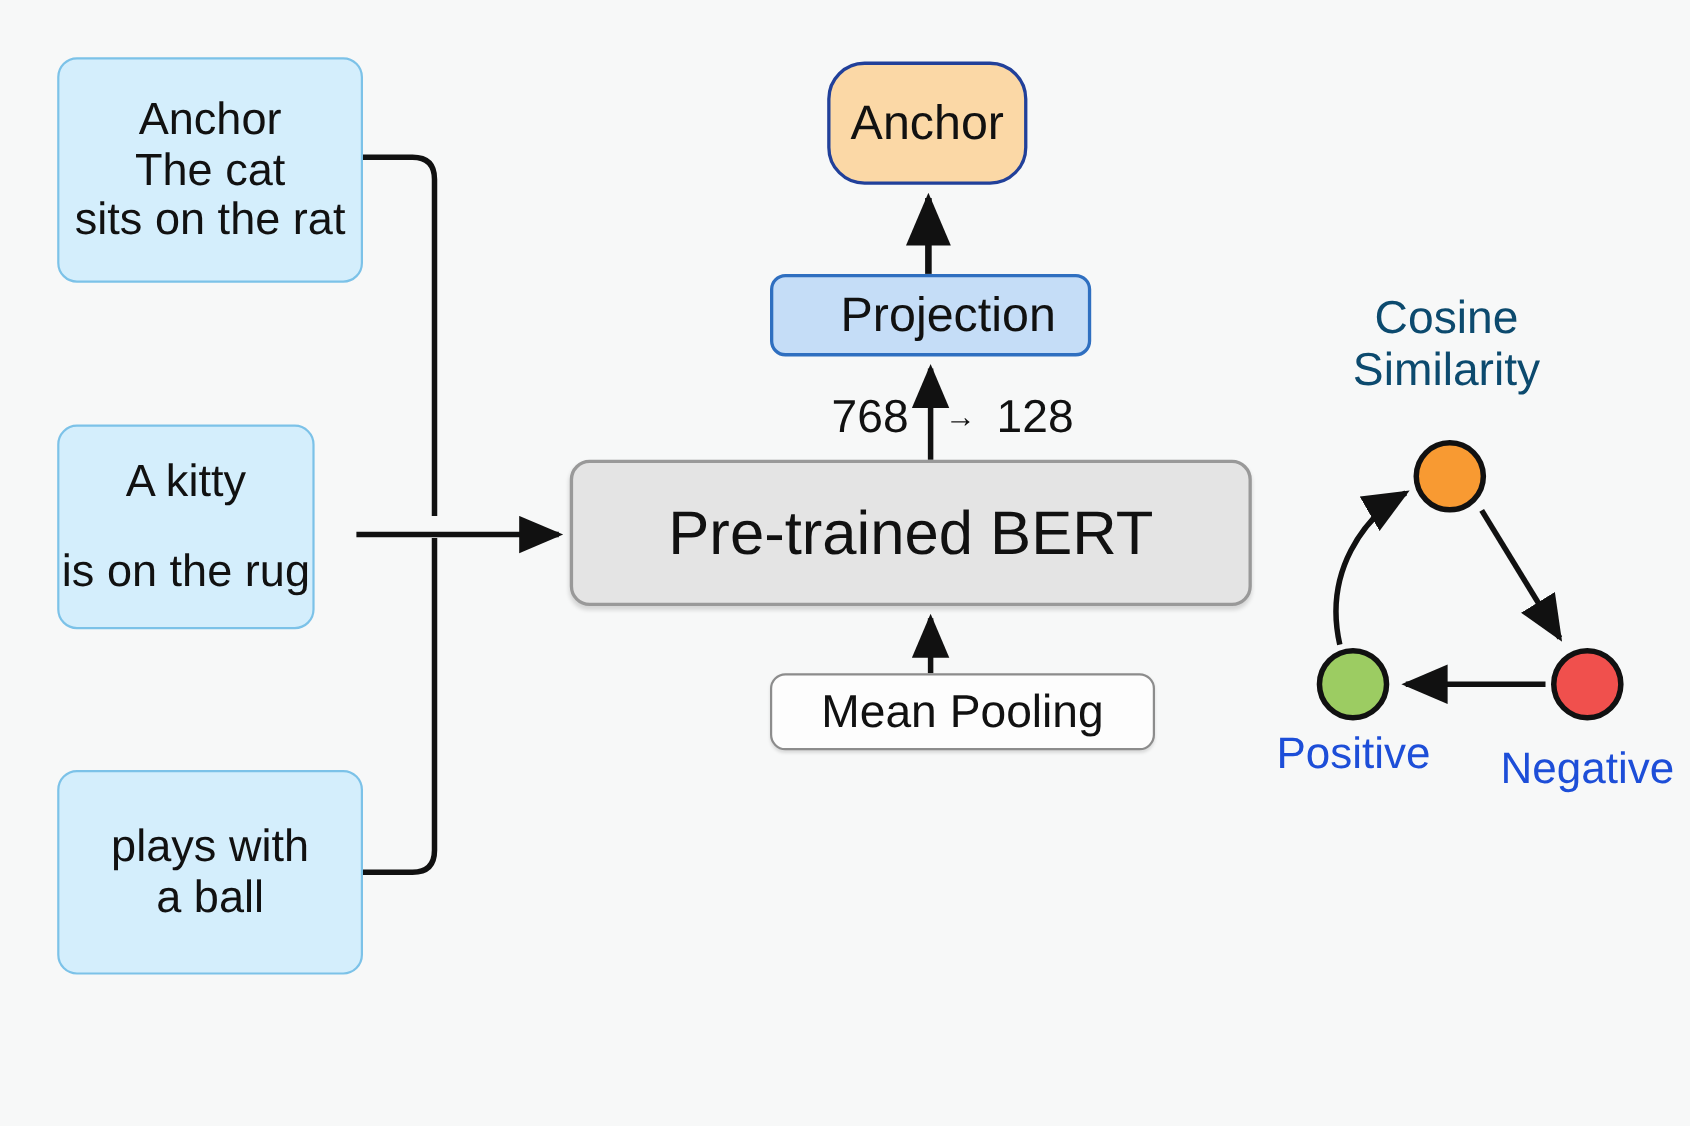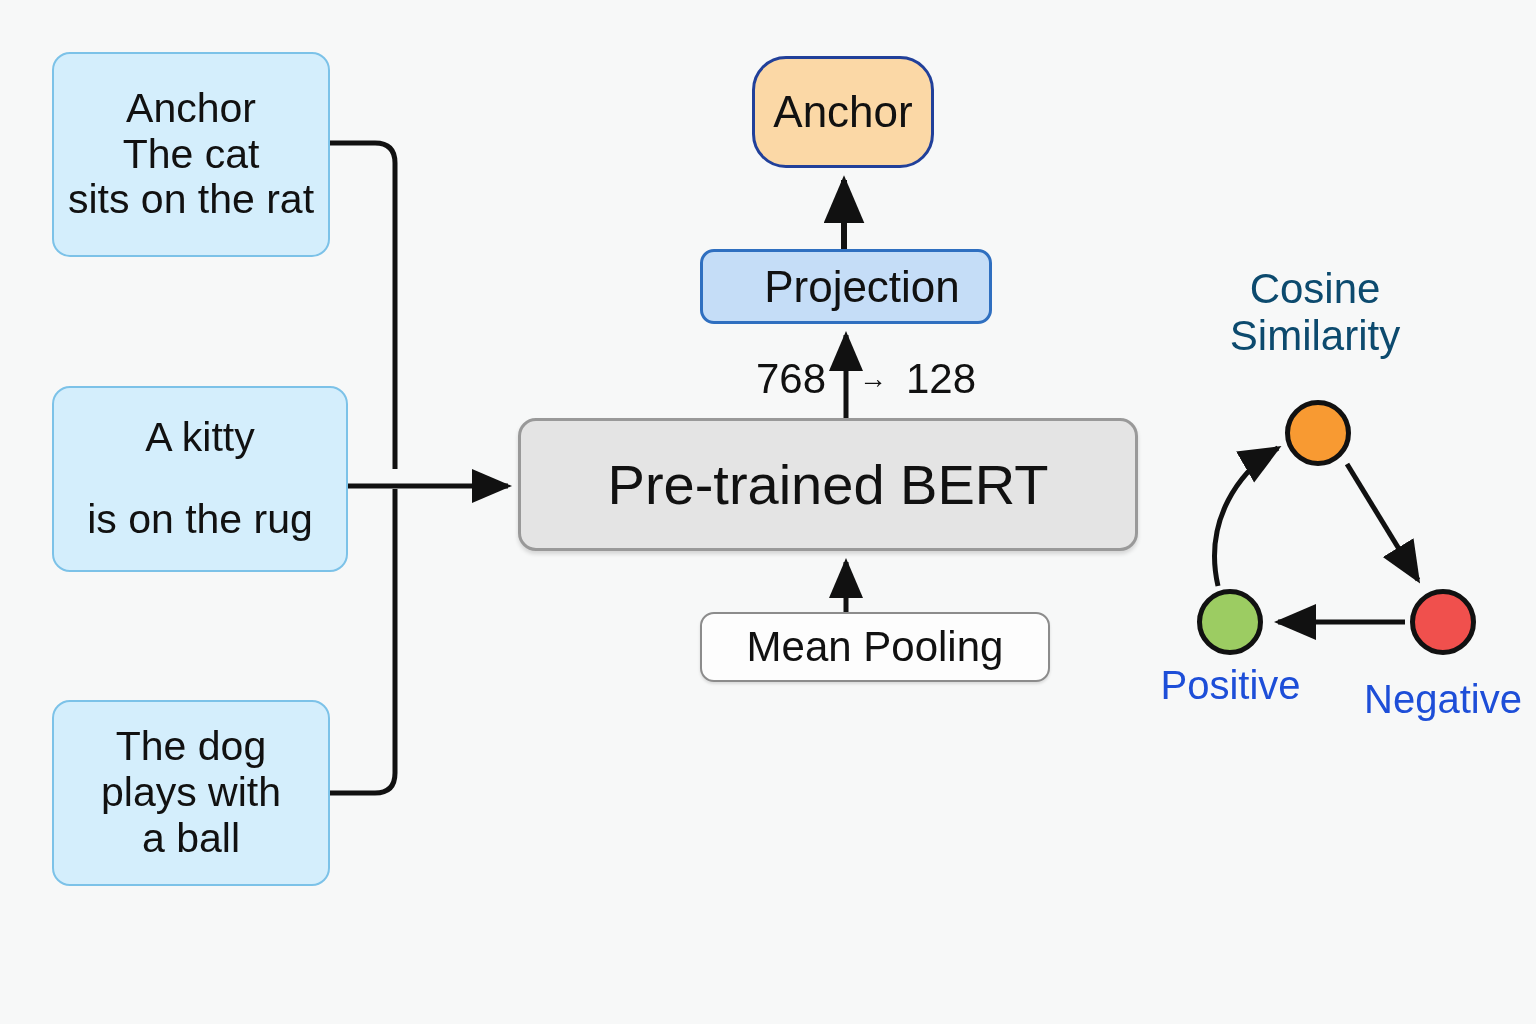--- a/index.html
+++ b/index.html
@@ -36,21 +36,21 @@
     justify-content: center;
     color: #111;
     font-size: 41px;
     line-height: 1.12;
     text-align: center;
     white-space: nowrap;
   }
   .sentence-card .line { display: block; }
 
   #card-anchor   { left: 52px;  top: 52px;  width: 278px; height: 205px; }
-  #card-positive { left: 52px;  top: 386px; width: 296px; height: 186px; gap: 36px; }
+  #card-positive { left: 52px;  top: 386px; width: 234px; height: 186px; gap: 36px; }
   #card-negative { left: 52px;  top: 700px; width: 278px; height: 186px; }
 
   
   .node {
     position: absolute;
     box-sizing: border-box;
     display: flex;
     align-items: center;
     justify-content: center;
     color: #111;
@@ -174,21 +174,20 @@
     <span class="line">The cat</span>
     <span class="line">sits on the rat</span>
   </div>
 
   <div class="sentence-card" id="card-positive">
     <span class="line">A kitty</span>
     <span class="line">is on the rug</span>
   </div>
 
   <div class="sentence-card" id="card-negative">
-    <span class="line">The dog</span>
     <span class="line">plays with</span>
     <span class="line">a ball</span>
   </div>
 
   <div class="node" id="node-anchor-emb">
     <span>Anchor</span>
   </div>
 
   <div class="node" id="node-projection">
     <span>Projection</span>

